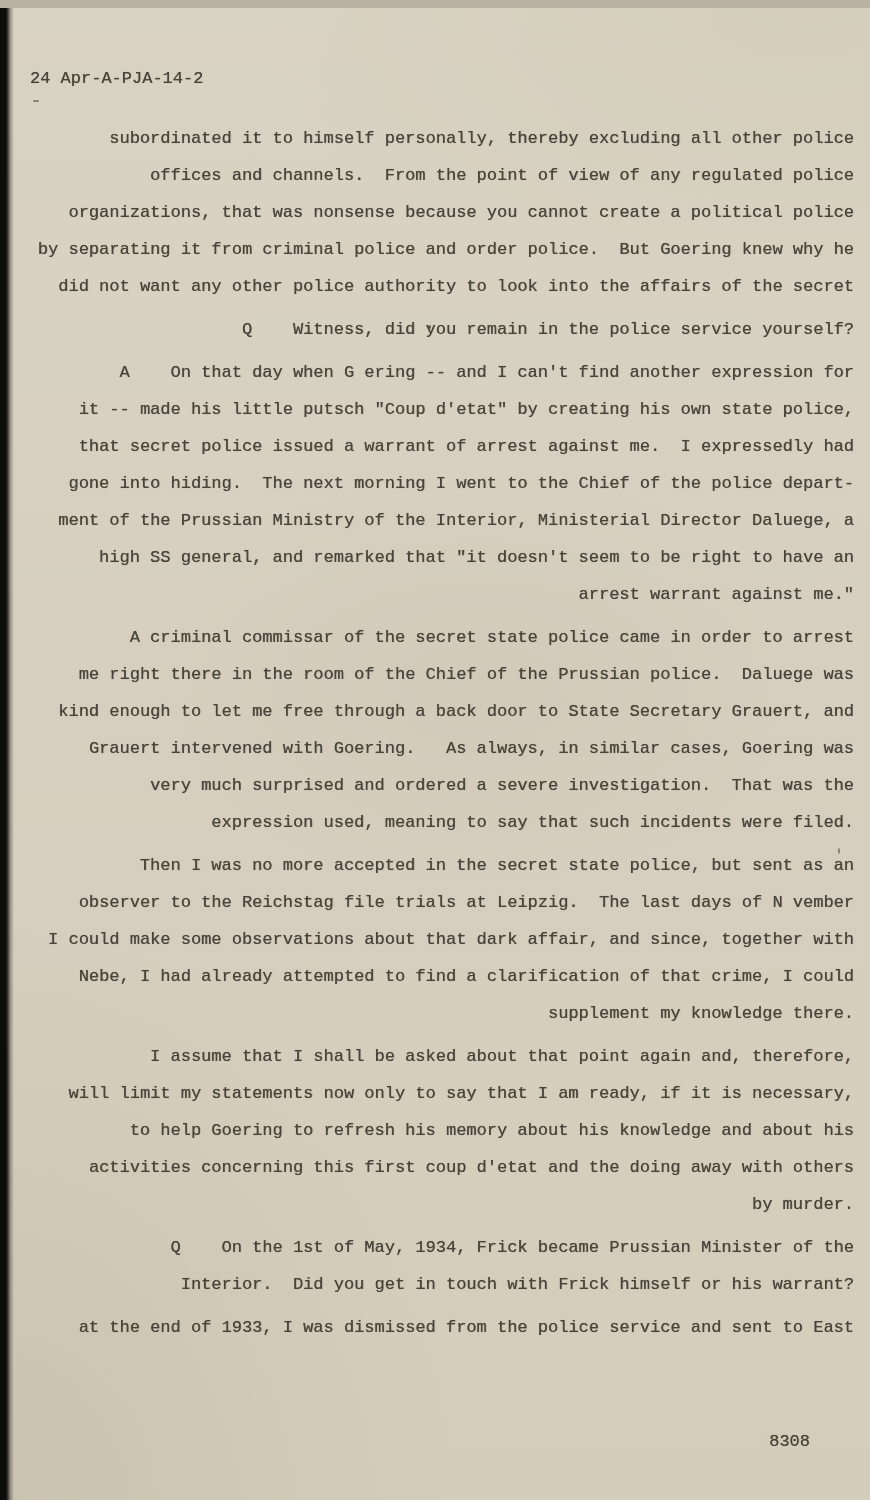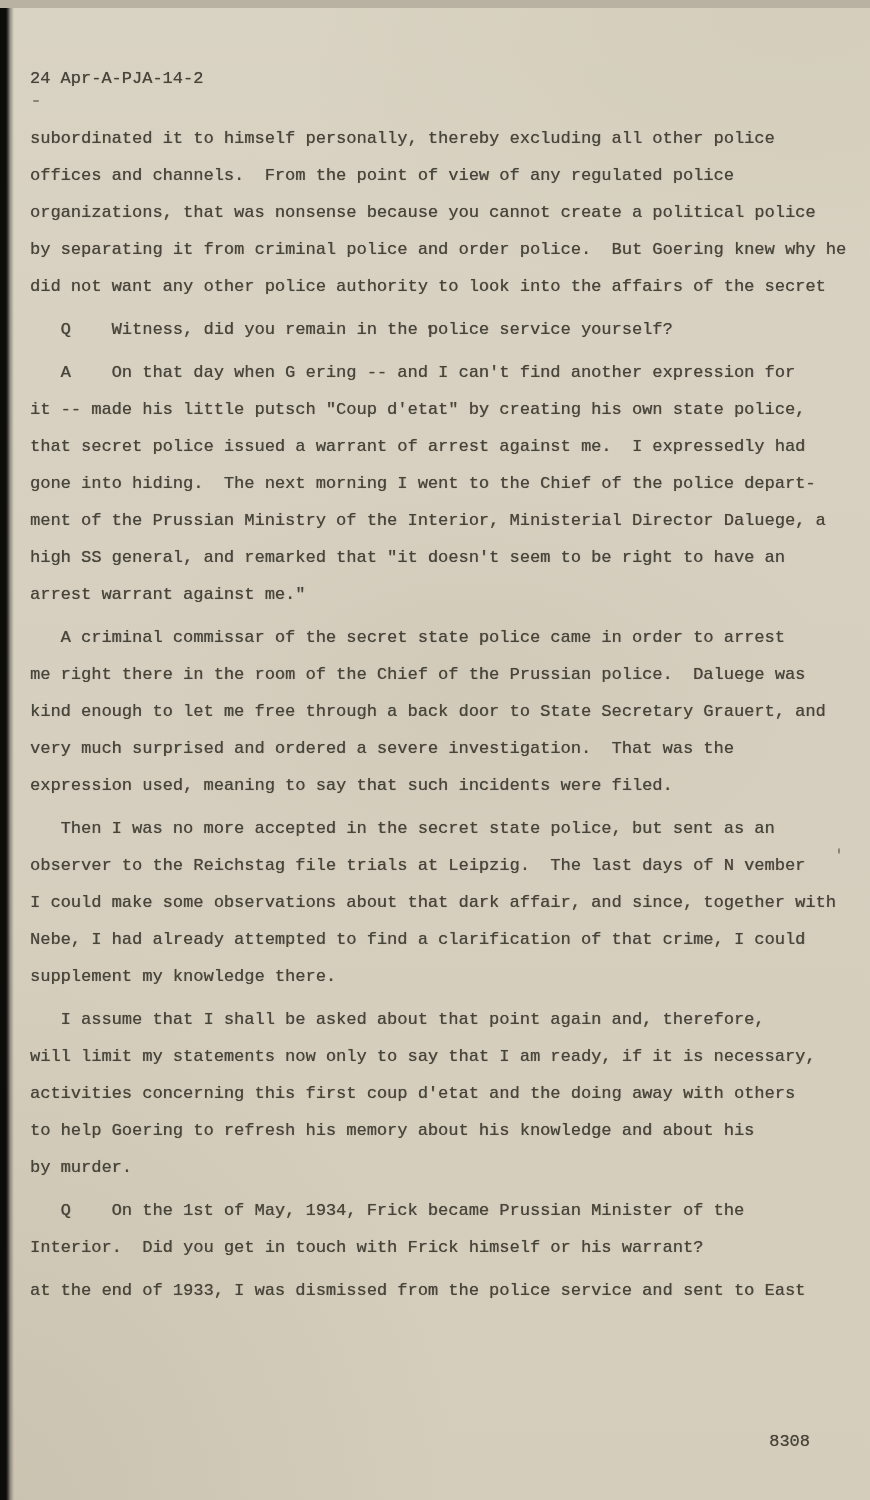--- a/index.html
+++ b/index.html
@@ -47,20 +47,21 @@
     width: 824px;
   }
 
   .para + .para { margin-top: 6px; }
 
   .line {
     white-space: pre;
     font-size: 17px;
     line-height: 37px;
     text-shadow: 0.3px 0.3px 0.7px rgba(70,66,56,0.75);
+    text-align: right;
   }
 
   .footer {
     position: absolute;
     top: 1415px; left: 30px;
     width: 780px;
     text-align: right;
     font-size: 17px;
     line-height: 37px;
     text-shadow: 0 0 0.7px rgba(70,66,56,0.8);
@@ -103,35 +104,36 @@
         <div class="line">that secret police issued a warrant of arrest against me.  I expressedly had</div>
         <div class="line">gone into hiding.  The next morning I went to the Chief of the police depart-</div>
         <div class="line">ment of the Prussian Ministry of the Interior, Ministerial Director Daluege, a</div>
         <div class="line">high SS general, and remarked that "it doesn't seem to be right to have an</div>
         <div class="line">arrest warrant against me."</div>
       </div>
       <div class="para">
         <div class="line">   A criminal commissar of the secret state police came in order to arrest</div>
         <div class="line">me right there in the room of the Chief of the Prussian police.  Daluege was</div>
         <div class="line">kind enough to let me free through a back door to State Secretary Grauert, and</div>
+        <div class="line">Grauert intervened with Goering.   As always, in similar cases, Goering was</div>
         <div class="line">very much surprised and ordered a severe investigation.  That was the</div>
         <div class="line">expression used, meaning to say that such incidents were filed.</div>
       </div>
       <div class="para">
         <div class="line">   Then I was no more accepted in the secret state police, but sent as an</div>
         <div class="line">observer to the Reichstag file trials at Leipzig.  The last days of N vember</div>
         <div class="line">I could make some observations about that dark affair, and since, together with</div>
         <div class="line">Nebe, I had already attempted to find a clarification of that crime, I could</div>
         <div class="line">supplement my knowledge there.</div>
       </div>
       <div class="para">
         <div class="line">   I assume that I shall be asked about that point again and, therefore,</div>
         <div class="line">will limit my statements now only to say that I am ready, if it is necessary,</div>
+        <div class="line">to help Goering to refresh his memory about his knowledge and about his</div>
         <div class="line">activities concerning this first coup d'etat and the doing away with others</div>
-        <div class="line">to help Goering to refresh his memory about his knowledge and about his</div>
         <div class="line">by murder.</div>
       </div>
       <div class="para">
         <div class="line">   Q    On the 1st of May, 1934, Frick became Prussian Minister of the</div>
         <div class="line">Interior.  Did you get in touch with Frick himself or his warrant?</div>
       </div>
       <div class="para">
         <div class="line">at the end of 1933, I was dismissed from the police service and sent to East</div>
       </div>
     </div>

